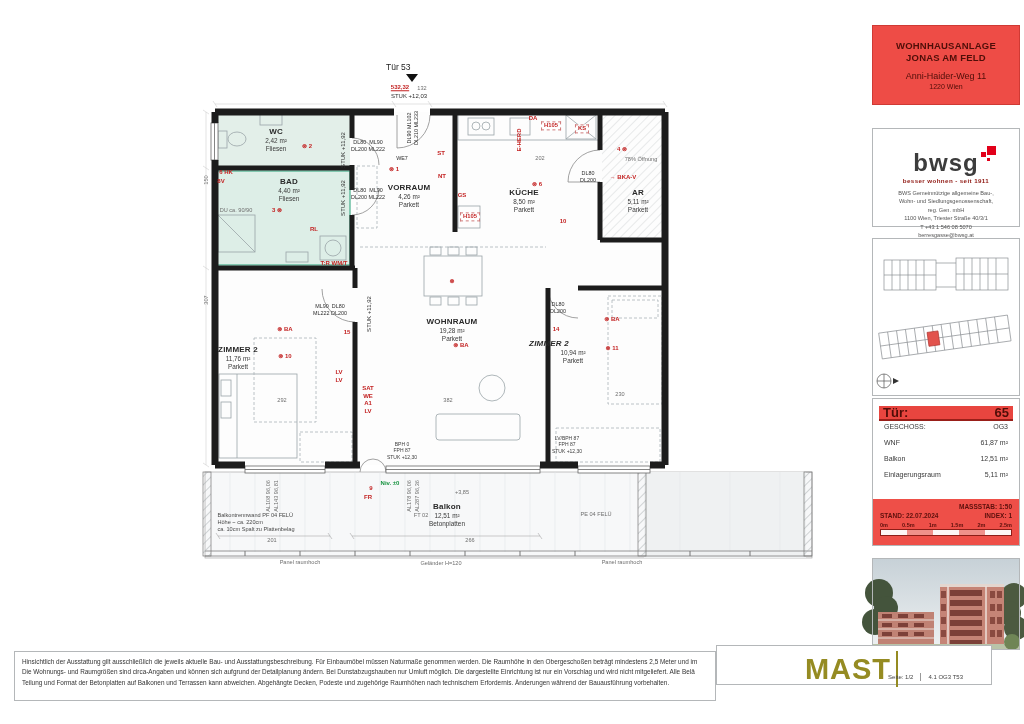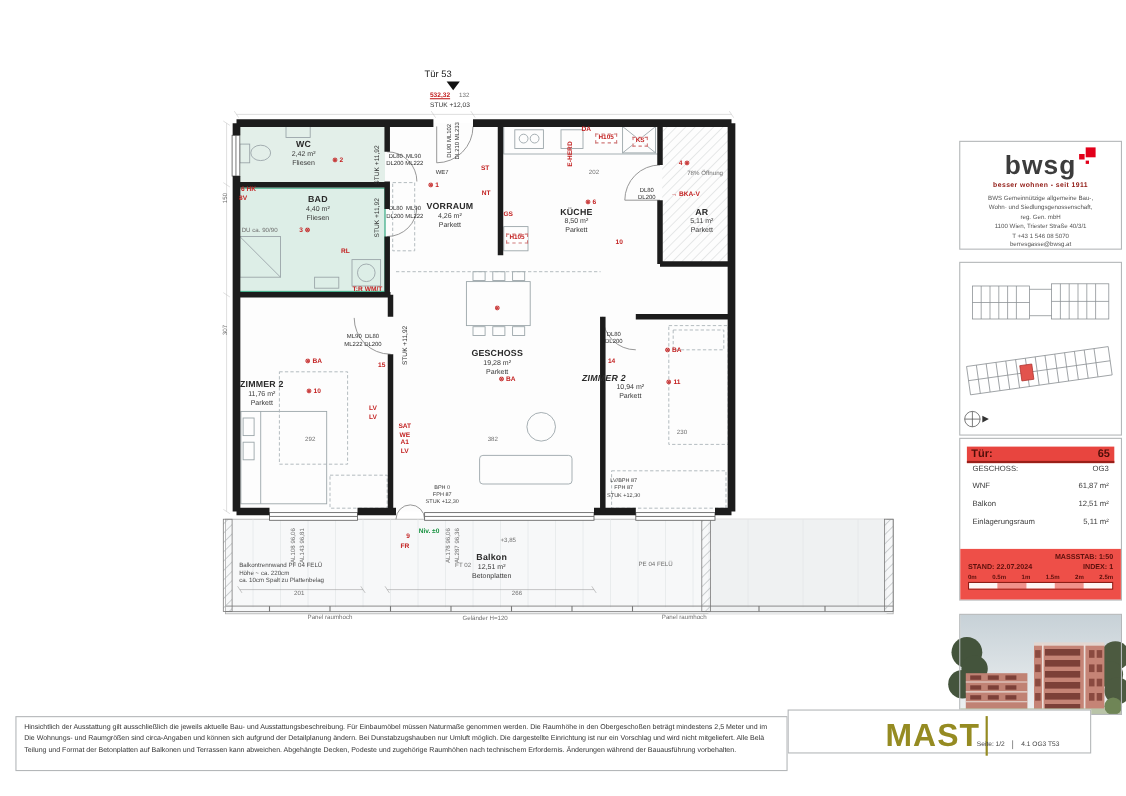--- a/index.html
+++ b/index.html
@@ -26,35 +26,35 @@
                      border-top:8px solid #111;margin:2px auto 0}
 
   .box{position:absolute;background:#fff;border:1px solid #b4b7b9;box-sizing:border-box}
   .red-box{left:872px;top:25px;width:148px;height:80px;background:#ee4c46;border:1px solid #cf3a34;
            display:flex;flex-direction:column;align-items:center;justify-content:center}
   .tb1{font-size:9.5px;font-weight:bold;color:#4f0e08;letter-spacing:.2px;line-height:1.25}
   .tb2{font-size:9px;color:#4f0e08;margin-top:8px}
   .tb3{font-size:7px;color:#4f0e08;margin-top:2px}
 
   .bwsg-box{left:872px;top:128px;width:148px;height:99px;text-align:center}
-  .bwsg-logo-row{position:relative;display:inline-block;margin-top:8px}
+  .bwsg-logo-row{position:relative;display:inline-block;margin-top:20px}
   .bwsg-word{font-size:24px;font-weight:bold;color:#3c3c3c;letter-spacing:1px}
   .bwsg-squares{position:absolute;right:-17px;top:-3px;width:16px;height:16px}
   .bwsg-squares i{position:absolute;background:#e2001a}
   .sq1{width:9px;height:9px;right:0;top:0}
   .sq2{width:5px;height:5px;right:10px;top:6px}
   .sq3{width:3px;height:3px;right:6px;top:12px}
   .bwsg-tag{font-size:6.2px;font-weight:bold;color:#8f1711;letter-spacing:.4px;margin-top:0}
   .bwsg-info{font-size:5.6px;color:#555;line-height:1.5;margin-top:5px}
 
   .siteplan-box{left:872px;top:238px;width:148px;height:158px}
   .unit-box{left:872px;top:398px;width:148px;height:148px}
   .ut-header{position:absolute;left:6px;right:6px;top:7px;height:13px;background:#e8453f;border-bottom:2px solid #991f19;
              display:flex;justify-content:space-between;align-items:center;padding:0 4px;
-             font-size:10px;font-weight:bold;color:#4f0e08}
+             font-size:13px;font-weight:bold;color:#4f0e08}
   .urow{position:absolute;left:11px;right:11px;display:flex;justify-content:space-between;font-size:7px;color:#3a3a3a}
   .ut-red{position:absolute;left:0;right:0;bottom:0;height:46px;background:#ee4f48;color:#5c100c;
           padding:4px 7px;box-sizing:border-box;font-size:6.5px;font-weight:bold}
   .utr1{text-align:right}
   .utr2{display:flex;justify-content:space-between;margin-top:2px}
   .scale-ticks{display:flex;justify-content:space-between;margin-top:3px;font-weight:bold;font-size:5.5px}
   .scale-bar{display:flex;height:5px;border:1px solid #8d1d17;margin-top:1px}
   .scale-bar .seg{flex:1}
   .seg:nth-child(odd){background:#fdf6f5}
   .seg:nth-child(even){background:#f0918b}
@@ -385,21 +385,21 @@
 DL200</div>
       <div class="pl red" style="left: 622px; top: 150px;">4 ⊗</div>
       <div class="pl dim" style="left: 641px; top: 159px;">78% Öffnung</div>
       <div class="pl red" style="left: 623px; top: 178px;">→ BKA-V</div>
       <div class="pl rn" style="left: 638px; top: 193px;">AR</div>
       <div class="pl rs" style="left: 638px; top: 206px;">5,11 m²
 Parkett</div>
       <div class="pl dl" style="left: 558px; top: 308px;">DL80
 DL200</div>
       <div class="pl red" style="left: 556px; top: 330px;">14</div>
-      <div class="pl rn" style="left: 452px; top: 322px;">GESCHOSS</div>
+      <div class="pl rn" style="left: 452px; top: 322px;">WOHNRAUM</div>
       <div class="pl rs" style="left: 452px; top: 335px;">19,28 m²
 Parkett</div>
       <div class="pl red" style="left: 461px; top: 346px;">⊗ BA</div>
       <div class="pl red" style="left: 452px; top: 282px;">⊗</div>
       <div class="pl dim" style="left: 448px; top: 400px;">382</div>
       <div class="pl rn" style="left: 549px; top: 344px; font-style: italic;">ZIMMER 2</div>
       <div class="pl rs" style="left: 573px; top: 357px;">10,94 m²
 Parkett</div>
       <div class="pl red" style="left: 612px; top: 320px;">⊗ BA</div>
       <div class="pl red" style="left: 612px; top: 349px;">⊗ 11</div>
@@ -444,20 +444,26 @@
       <div class="pl dim" style="left: 276px; top: 496px; transform: translate(-50%, -50%) rotate(-90deg);">AL143 96,81</div>
       <div class="pl dim" style="left: 409px; top: 496px; transform: translate(-50%, -50%) rotate(-90deg);">AL178 96,06</div>
       <div class="pl dim" style="left: 417px; top: 496px; transform: translate(-50%, -50%) rotate(-90deg);">AL287 96,36</div>
       <div class="pl dim" style="left: 272px; top: 540px;">201</div>
       <div class="pl dim" style="left: 470px; top: 540px;">266</div>
       <div class="pl dim" style="left: 300px; top: 562px;">Panel raumhoch</div>
       <div class="pl dim" style="left: 441px; top: 563px;">Geländer H=120</div>
       <div class="pl dim" style="left: 622px; top: 562px;">Panel raumhoch</div>
     </div>
 
+  <div class="box red-box">
+    <div class="tb1">WOHNHAUSANLAGE</div>
+    <div class="tb1">JONAS AM FELD</div>
+    <div class="tb2">Anni-Haider-Weg 11</div>
+    <div class="tb3">1220 Wien</div>
+  </div>
 
   <div class="box bwsg-box">
     <div class="bwsg-logo-row">
       <span class="bwsg-word">bwsg</span>
       <span class="bwsg-squares">
           <i class="sq1"></i>
           <i class="sq2"></i>
           <i class="sq3"></i>
         </span>
     </div>

